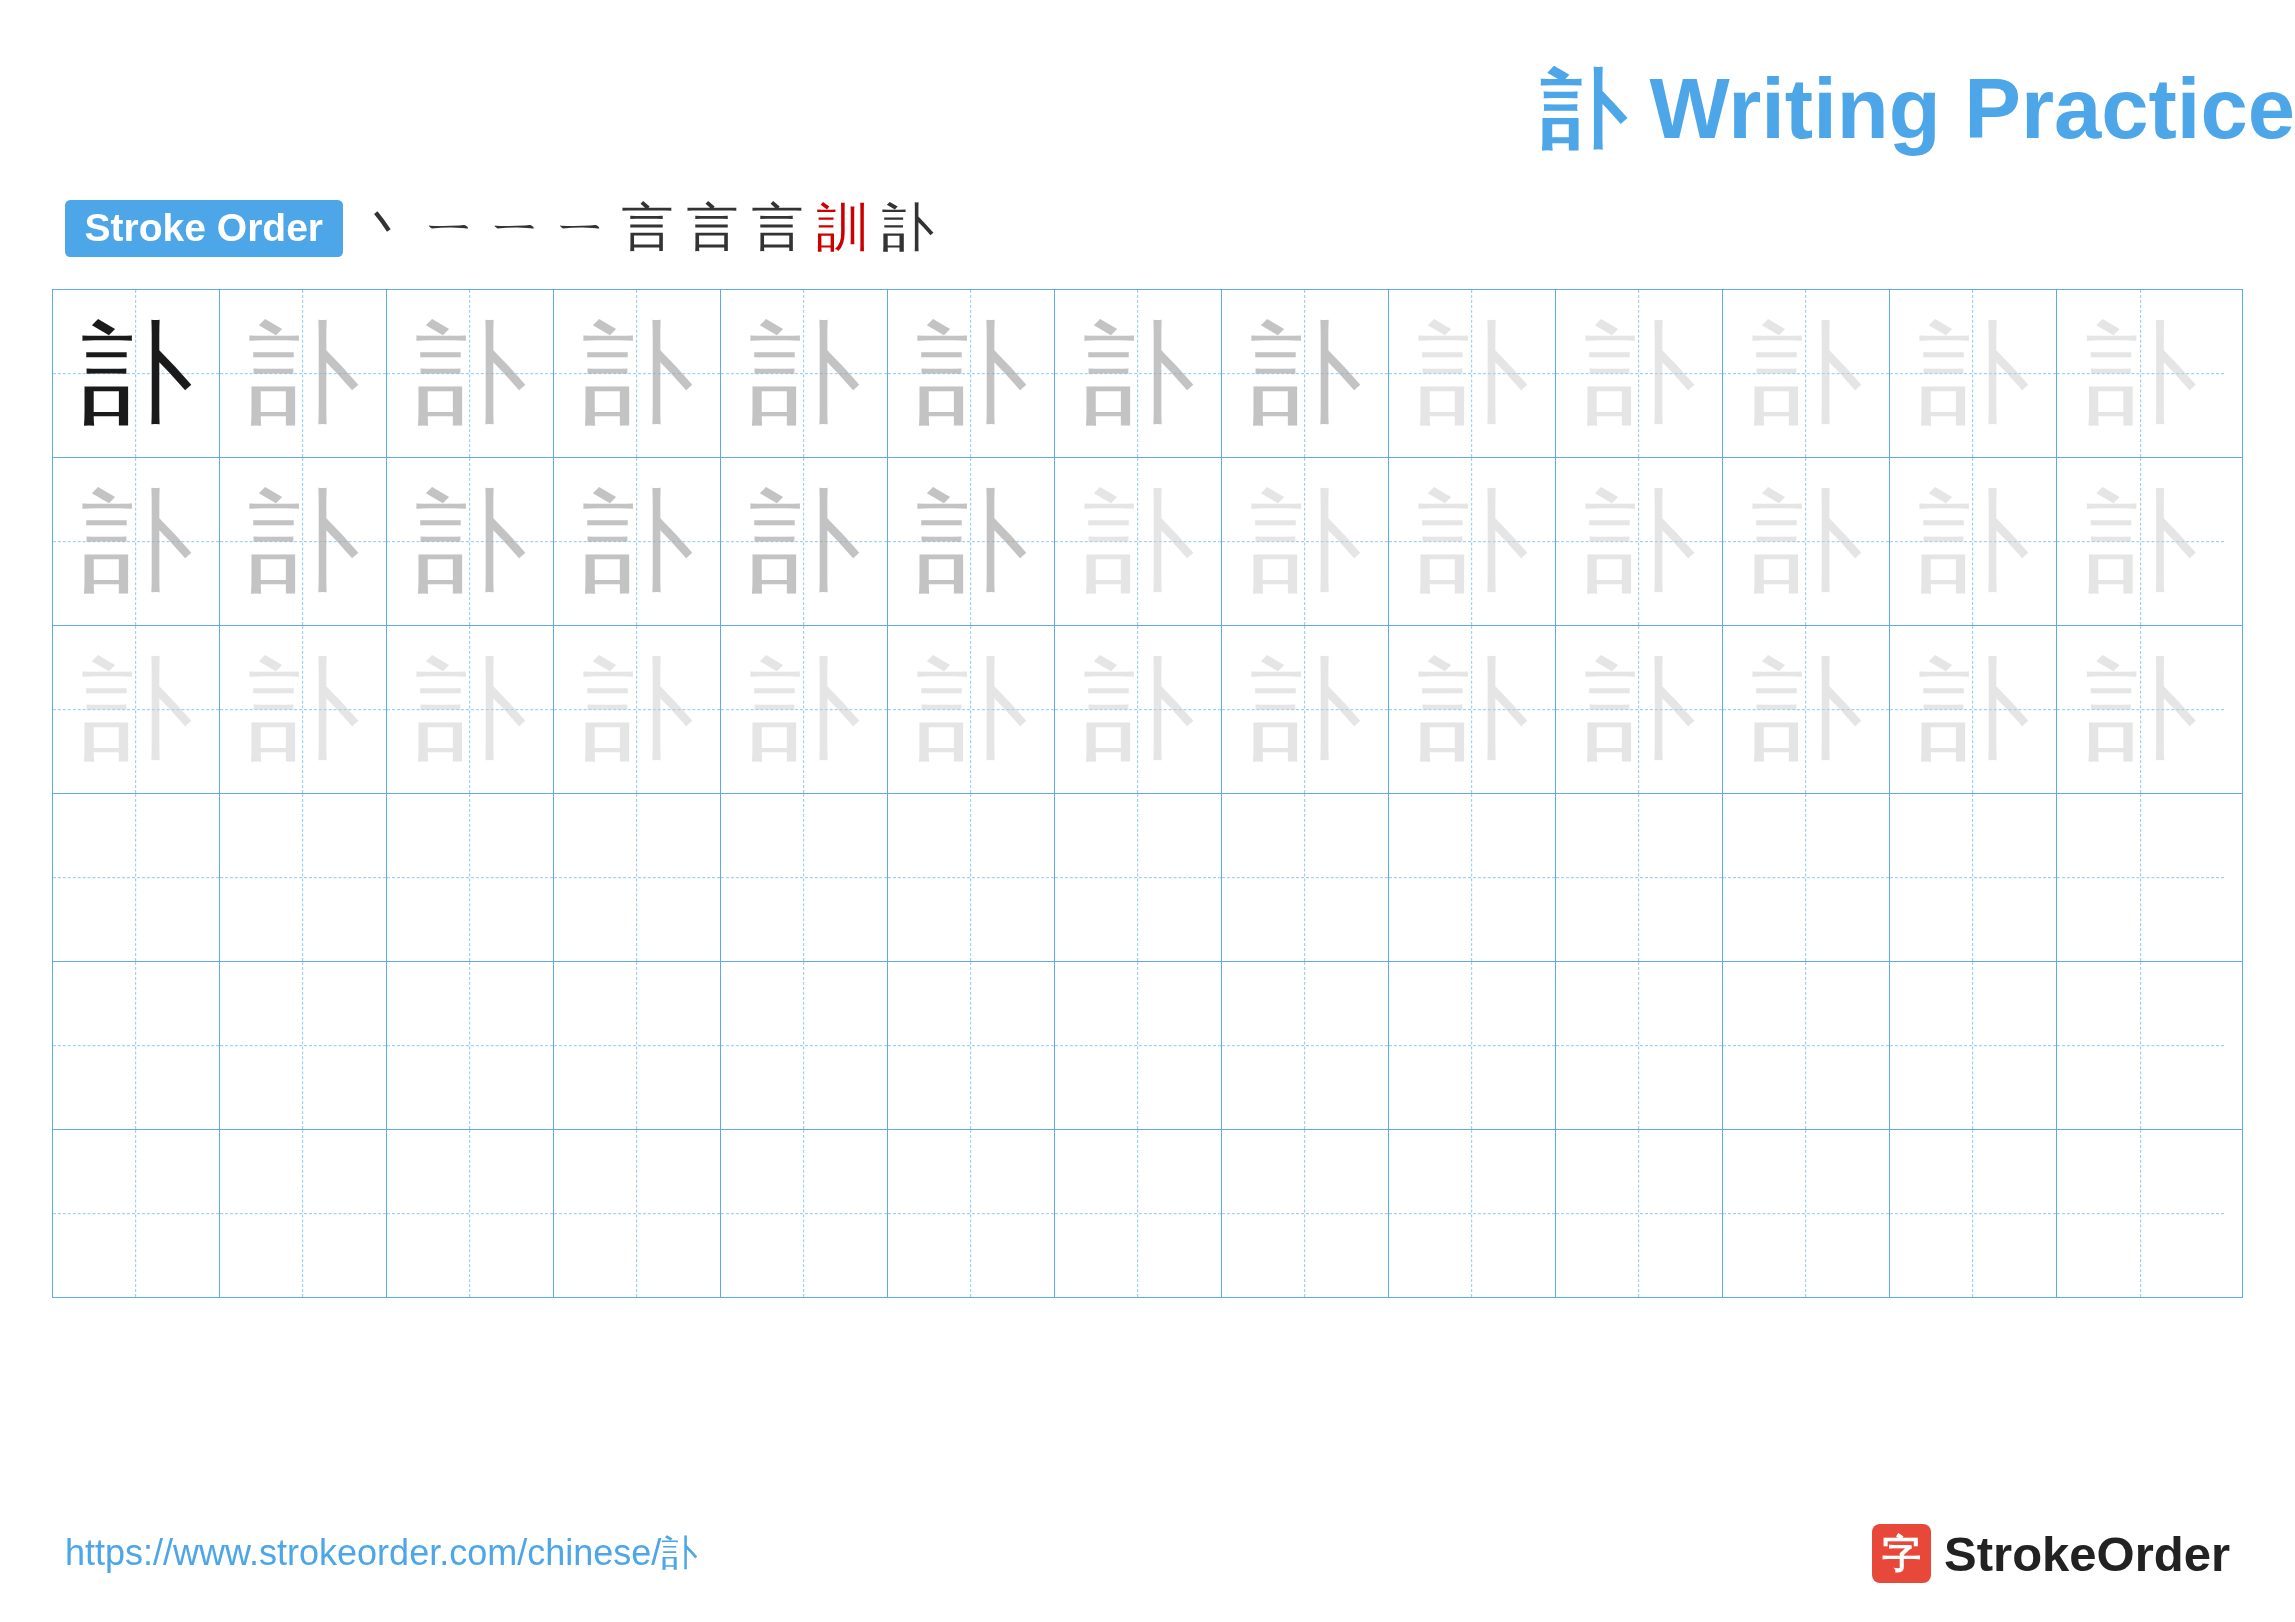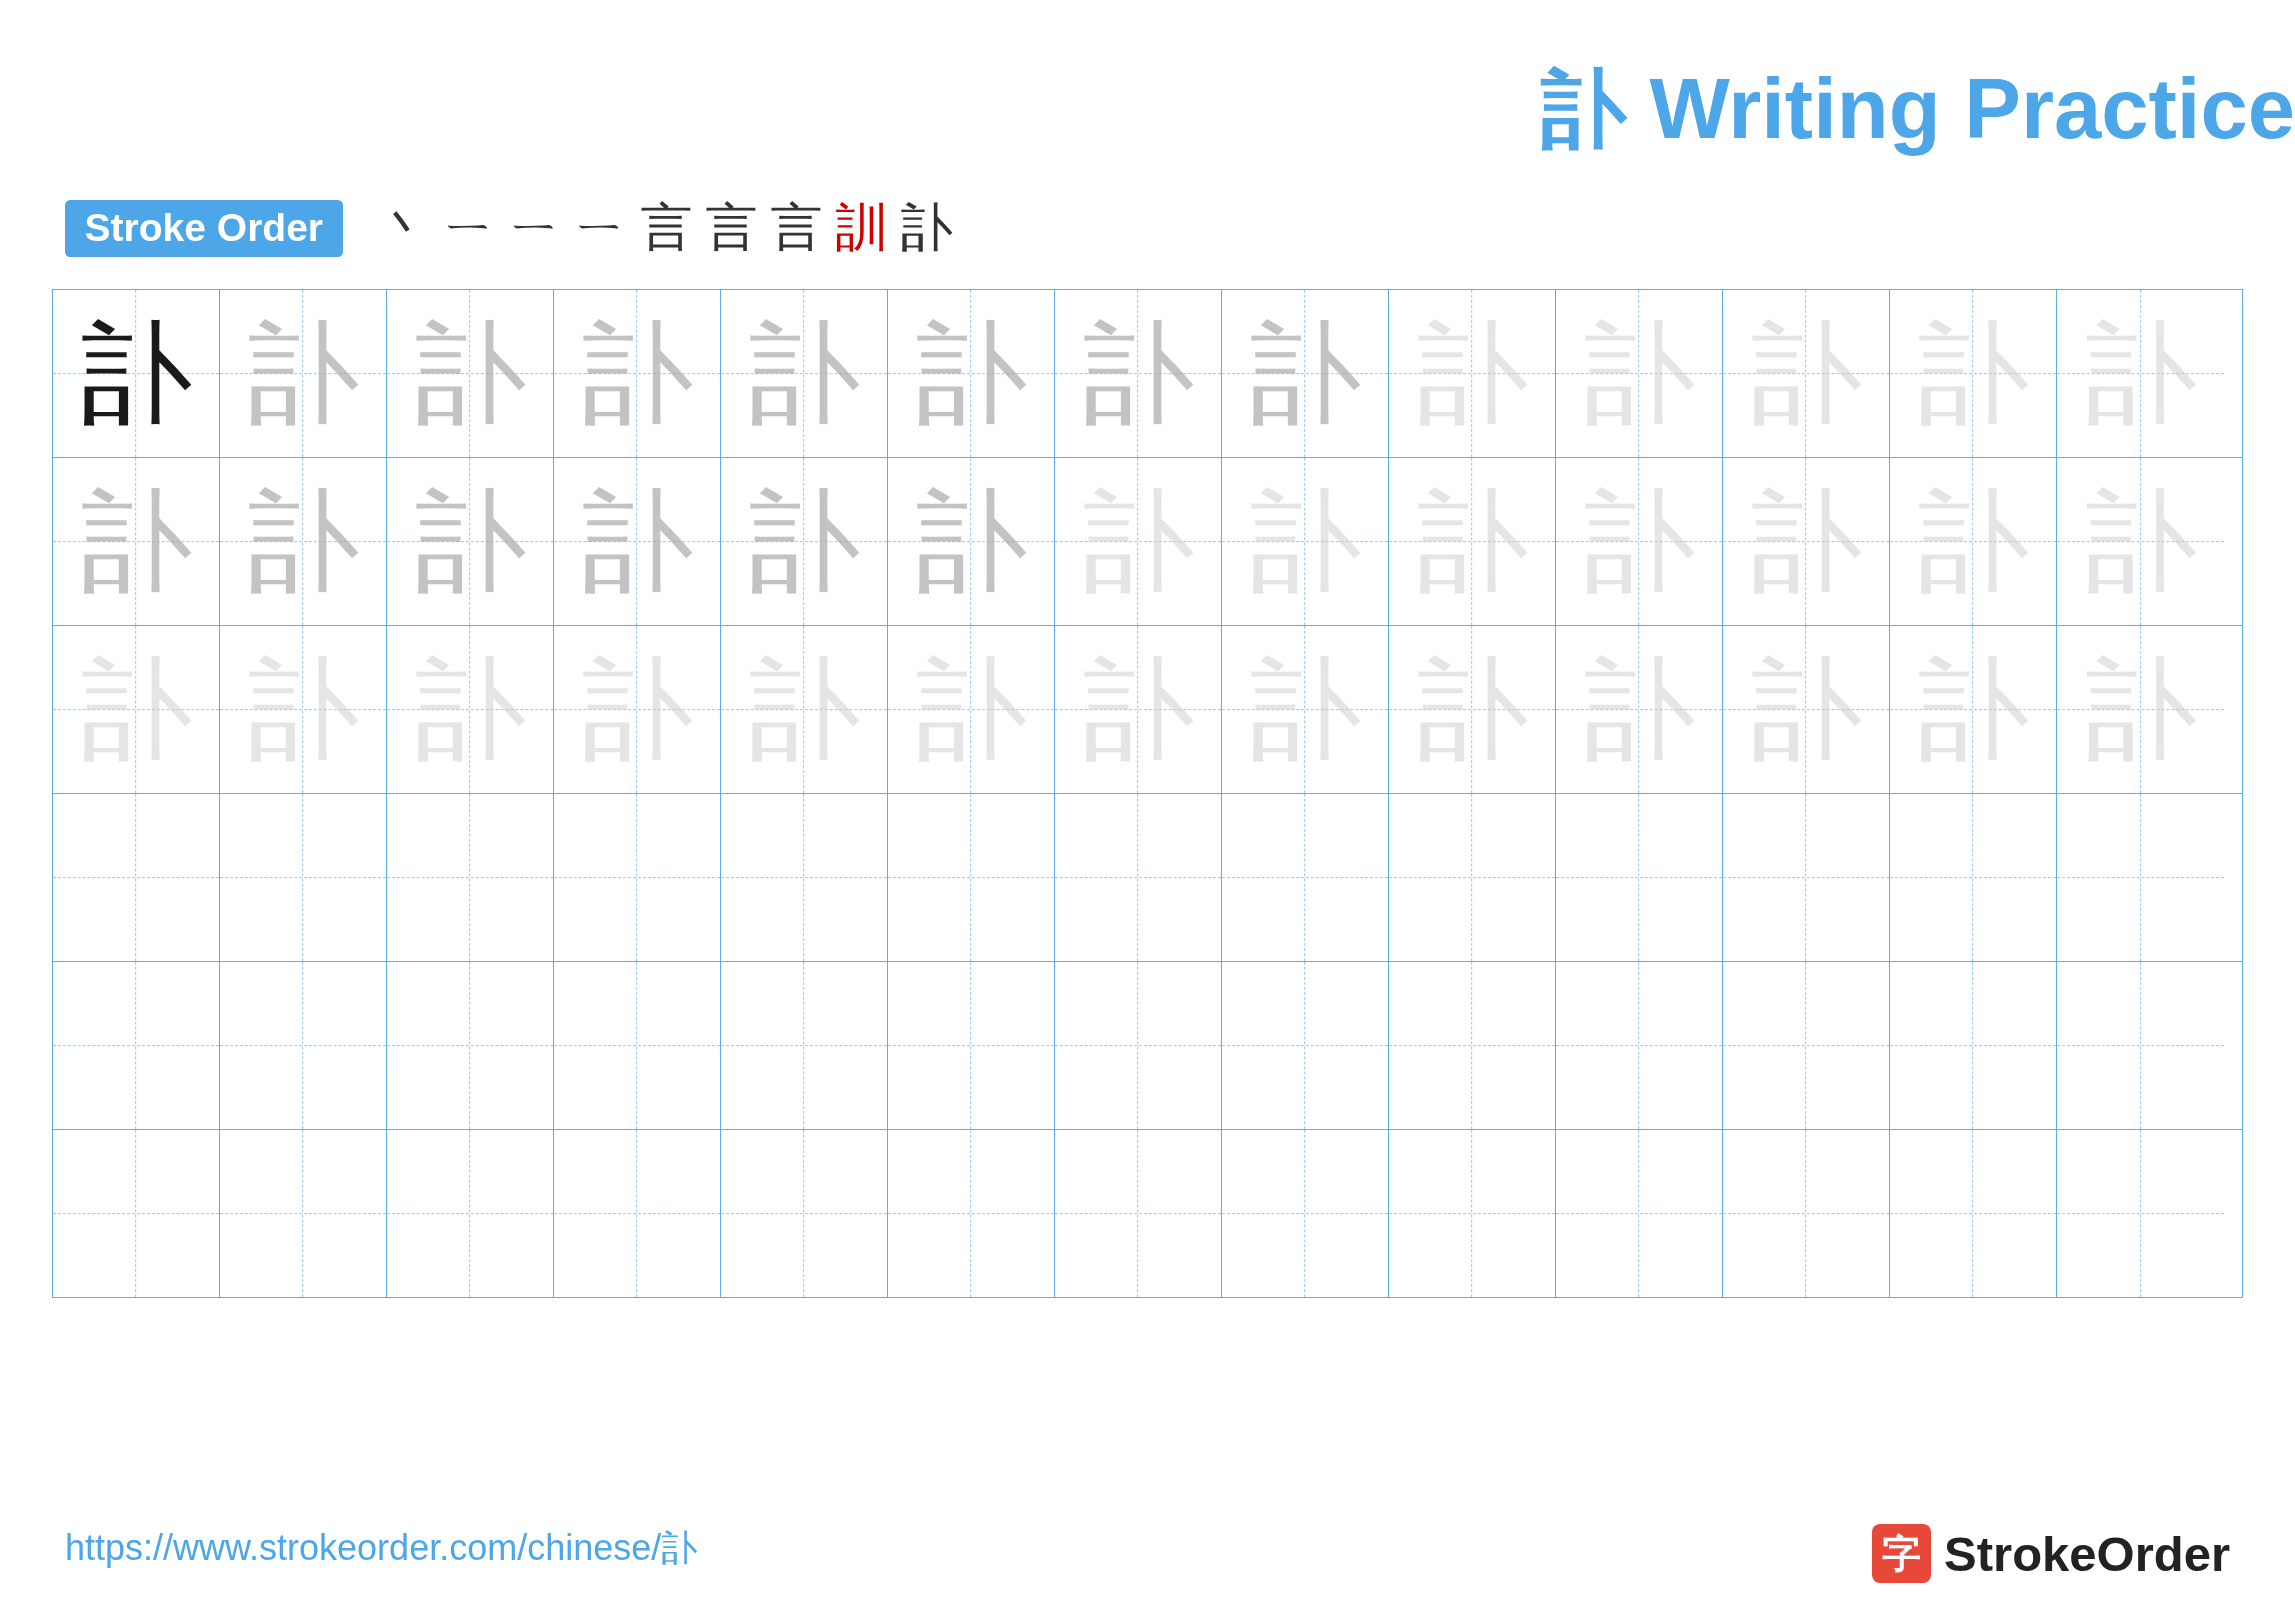--- a/index.html
+++ b/index.html
@@ -23,21 +23,21 @@
       color: #4da6e8;
       font-weight: bold;
     }
 
     
     .stroke-order-area {
       display: flex;
       align-items: center;
       padding-left: 65px;
       margin-bottom: 26px;
-      gap: 36px;
+      gap: 17px;
     }
     .stroke-order-badge {
       background: #4da6e8;
       color: white;
       font-size: 39px;
       font-weight: bold;
       padding: 6.5px 19.6px;
       border-radius: 5.2px;
       white-space: nowrap;
     }
@@ -122,21 +122,21 @@
       opacity: 0.5;
     }
 
     
     .footer {
       position: absolute;
       bottom: 39px;
       left: 0;
       right: 0;
       display: flex;
-      align-items: flex-start;
+      align-items: center;
       justify-content: space-between;
       padding: 0 65px;
       gap: 32px;
     }
     .footer-url {
       font-size: 36px;
       color: #4da6e8;
     }
     .footer-logo {
       display: flex;

